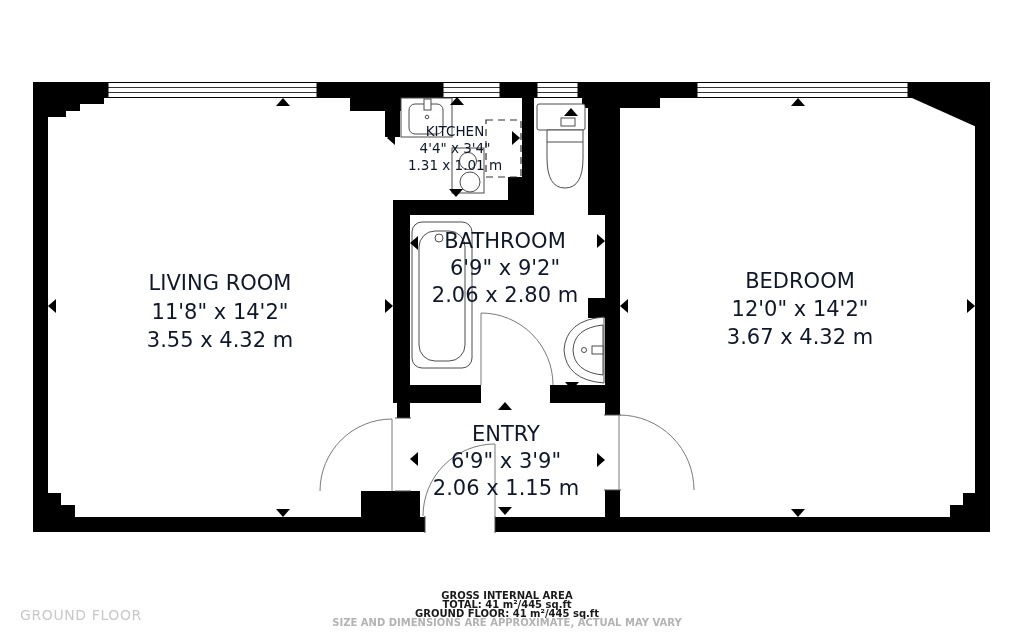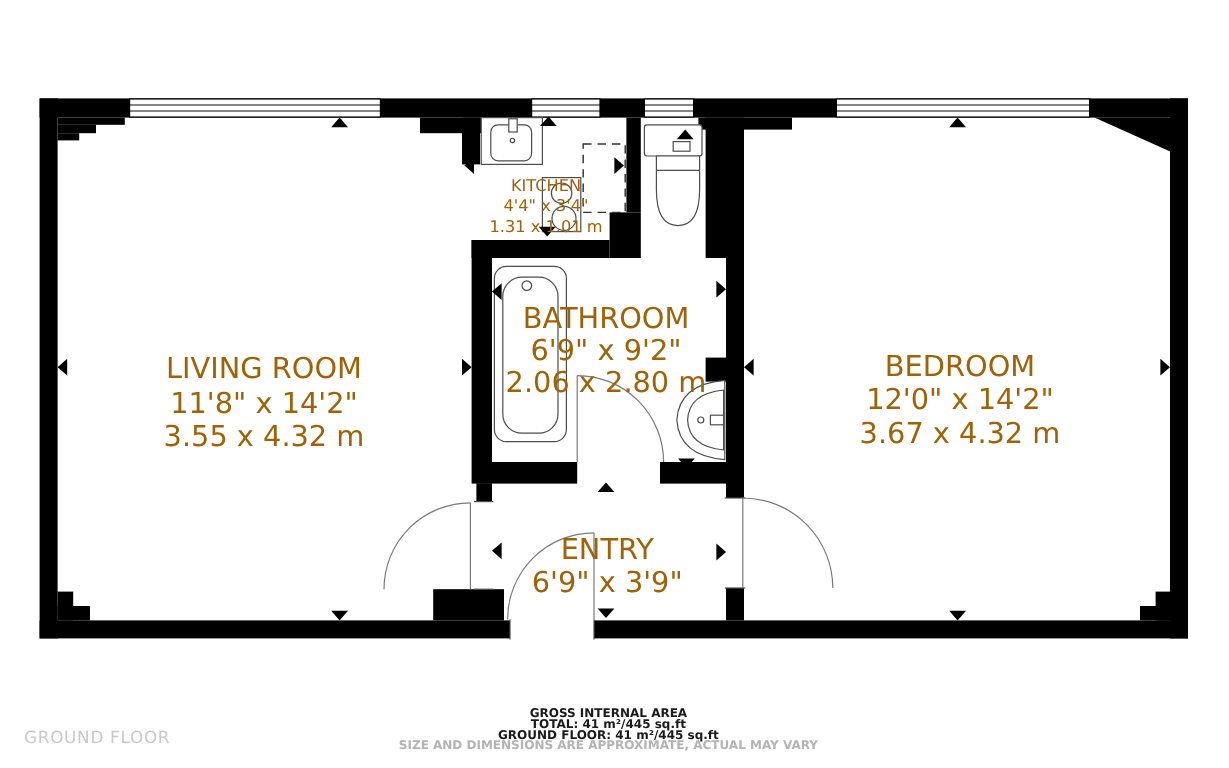--- a/index.html
+++ b/index.html
@@ -1,20 +1,20 @@
 <!DOCTYPE html>
 <html><head>
 <meta charset="utf-8">
 <style>
   html,body{margin:0;padding:0;background:#ffffff;}
   .plan{position:relative;width:1024px;height:640px;background:#ffffff;overflow:hidden;
         font-family:"DejaVu Sans","Liberation Sans",sans-serif;}
   .plan svg{position:absolute;left:0;top:0;}
-  .lbl{position:absolute;transform:translate(-50%,-50%);white-space:nowrap;color:#a16207;z-index:5;margin-top:24px;}
-  .lg{font-size:24px;}
+  .lbl{position:absolute;transform:translate(-50%,-50%);white-space:nowrap;color:#0f172a;z-index:5;}
+  .lg{font-size:21px;}
   .sm{font-size:13.5px;}
   .floor-lbl{position:absolute;left:20px;top:615px;transform:translateY(-50%);
              font-size:14px;letter-spacing:.6px;color:#c8c8c8;z-index:5;white-space:nowrap;}
   .f{position:absolute;left:507px;transform:translate(-50%,-50%);font-size:10px;font-weight:700;
      color:#1a1a1a;white-space:nowrap;z-index:5;}
   .f-muted{color:#b3b3b3;font-weight:600;}
   .wall{fill:#000000;stroke:none;}
   .fix{fill:#ffffff;stroke:#4d4d4d;stroke-width:1;}
   .fixline{stroke:#4d4d4d;stroke-width:1;fill:none;}
   .door{stroke:#7a7a7a;stroke-width:1;fill:none;}
@@ -190,20 +190,21 @@
   <div class="lbl lg" style="left:505px;top:241px">BATHROOM</div>
   <div class="lbl lg" style="left:505px;top:268px">6'9" x 9'2"</div>
   <div class="lbl lg" style="left:505px;top:295px">2.06 x 2.80 m</div>
 
   <div class="lbl lg" style="left:800px;top:281px">BEDROOM</div>
   <div class="lbl lg" style="left:800px;top:309px">12'0" x 14'2"</div>
   <div class="lbl lg" style="left:800px;top:337px">3.67 x 4.32 m</div>
 
   <div class="lbl lg" style="left:506px;top:434px">ENTRY</div>
   <div class="lbl lg" style="left:506px;top:461px">6'9" x 3'9"</div>
+  <div class="lbl lg" style="left:506px;top:488px">2.06 x 1.15 m</div>
 
   <div class="floor-lbl">GROUND FLOOR</div>
 
   <div class="f" style="top:595px">GROSS INTERNAL AREA</div>
   <div class="f" style="top:604px">TOTAL: 41 m²/445 sq.ft</div>
   <div class="f" style="top:613px">GROUND FLOOR: 41 m²/445 sq.ft</div>
   <div class="f f-muted" style="top:622px">SIZE AND DIMENSIONS ARE APPROXIMATE, ACTUAL MAY VARY</div>
 
 </div>
 

